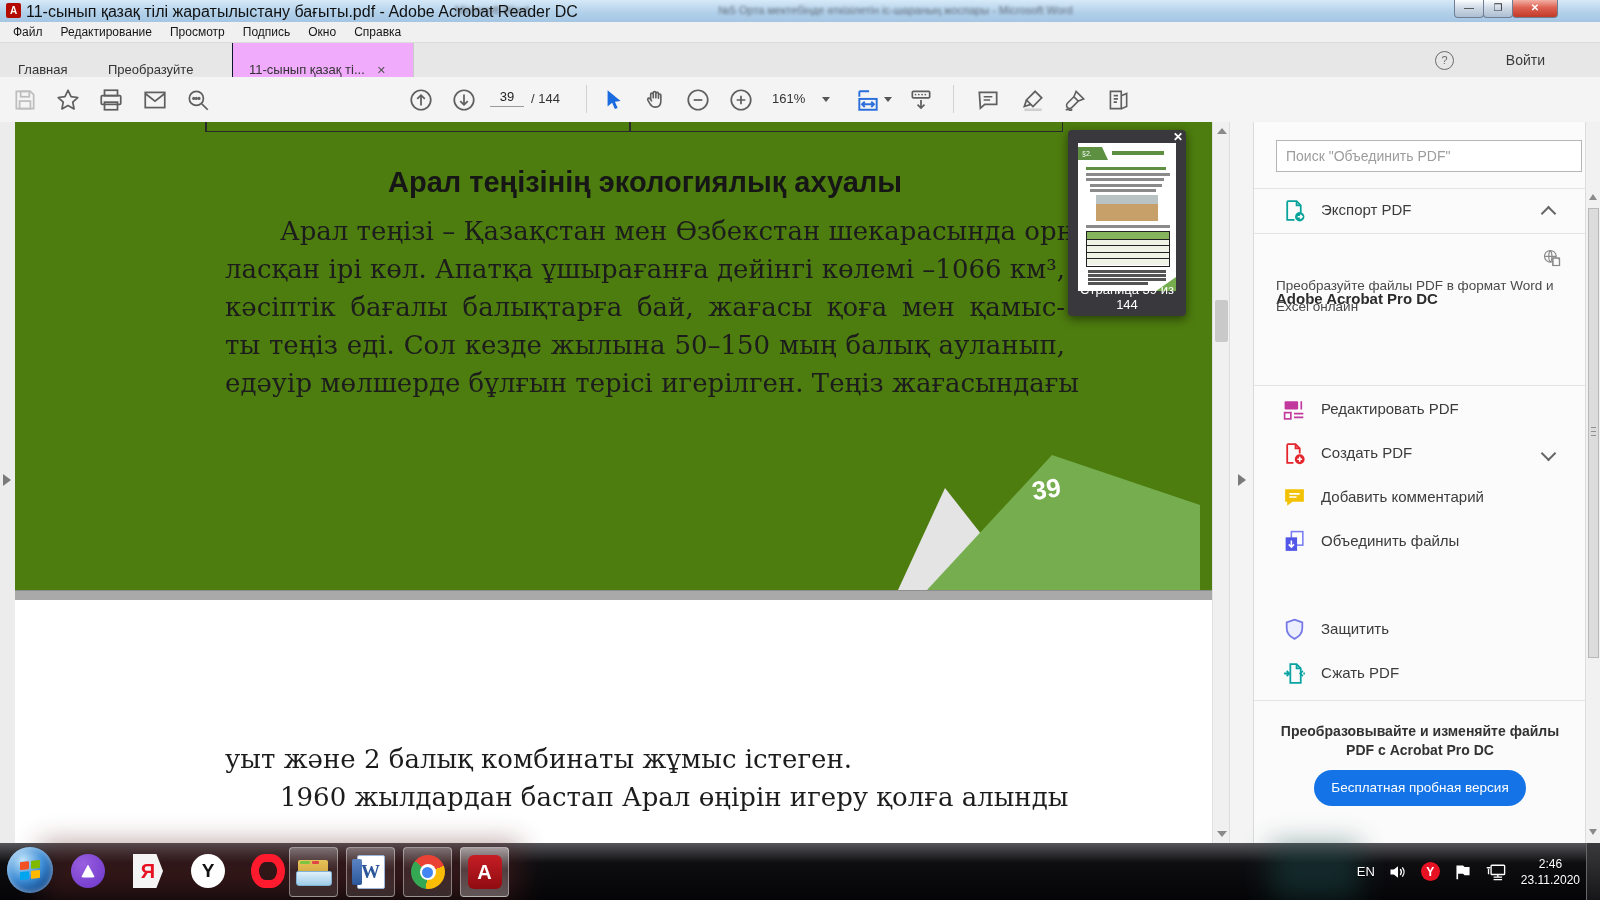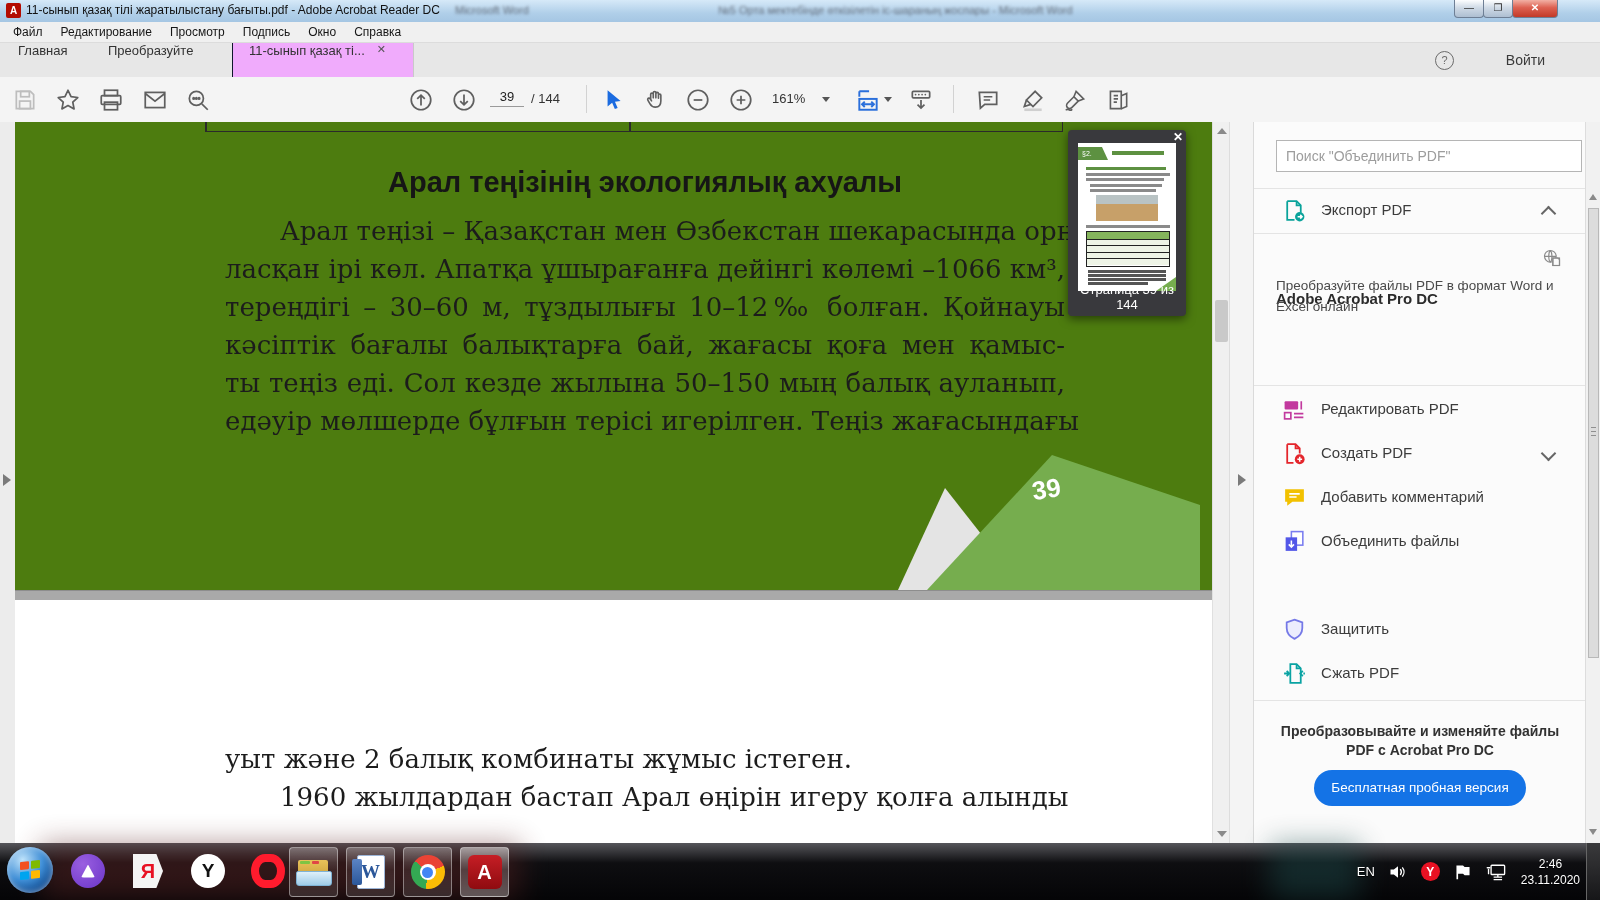--- a/index.html
+++ b/index.html
@@ -3,36 +3,36 @@
 <meta charset="utf-8">
 <style>
   html,body{margin:0;padding:0;background:#222;}
   #screen{position:relative;width:1600px;height:900px;overflow:hidden;
           font-family:"Liberation Sans",sans-serif;background:#ececec;}
   .abs{position:absolute;}
   
   .titlebar{left:0;top:0;width:1600px;height:22px;
     background:linear-gradient(#d6e9f8,#b0cfe9 60%,#a5c6e3);
     border-bottom:1px solid #8aa6c0;overflow:hidden;}
-  .titlebar .apptitle{position:absolute;left:26px;top:3px;font-size:12px;color:#111;white-space:nowrap;}
+  .titlebar .apptitle{position:absolute;left:26px;top:3px;font-size:16px;color:#111;white-space:nowrap;}
   .appicon{position:absolute;left:6px;top:3px;width:15px;height:15px;background:#b30b00;border-radius:2px;
     color:#fff;font-size:10px;font-weight:bold;text-align:center;line-height:15px;}
   .bgwin{position:absolute;top:4px;font-size:11px;color:rgba(50,50,60,.65);filter:blur(1.6px);white-space:nowrap;}
   .winbtns{position:absolute;right:42px;top:0;display:flex;}
   .wbtn{width:28px;height:17px;border:1px solid #6e7f95;border-top:none;
     background:linear-gradient(#fdfeff,#cfdae6 45%,#aebfd2);border-radius:0 0 4px 4px;
     color:#333;font-size:10px;line-height:15px;text-align:center;margin-left:-1px;}
   .wbtn.close{width:44px;background:linear-gradient(#f2b0a4,#dd6151 45%,#c23a28);color:#fff;font-weight:bold;}
   
   .menubar{left:0;top:22px;width:1600px;height:21px;background:#f0f0f0;border-bottom:1px solid #dcdcdc;
     display:flex;align-items:center;padding-left:4px;box-sizing:border-box;}
   .menuitem{font-size:12px;color:#161616;padding:0 9px;}
   
   .tabbar{left:0;top:43px;width:1600px;height:34px;background:#e7e7e7;border-bottom:1px solid #cfcfcf;}
-  .tab{position:absolute;top:0;height:34px;font-size:13px;color:#333;display:flex;align-items:flex-start;padding:0 16px;}
+  .tab{position:absolute;top:0;height:34px;font-size:13px;color:#333;display:flex;align-items:flex-end;padding:0 16px;}
   .tab.active{background:#f0abfc;border-left:1px solid #0f172a;border-right:1px solid #c9c9c9;}
   .tabclose{margin-left:12px;color:#555;font-size:11px;}
   .help-circ{position:absolute;width:17px;height:17px;border:1.5px solid #6b6b6b;border-radius:50%;
     color:#6b6b6b;font-size:11px;text-align:center;line-height:17px;}
   .signin{position:absolute;font-size:14px;color:#3a3a3a;}
   
   .toolbar{left:0;top:77px;width:1600px;height:45px;background:#f4f4f4;border-bottom:1px solid #c9c9c9;}
   .tbicon{position:absolute;top:10px;width:26px;height:26px;}
   .tbdivider{position:absolute;top:8px;width:1px;height:28px;background:#d2d2d2;}
   .pagebox{position:absolute;top:12px;width:34px;text-align:center;font-size:13px;color:#222;
@@ -259,21 +259,20 @@
   <div class="abs page1">
     <div class="tableremnant">
       <div class="tr-v" style="left:0;"></div>
         <div class="tr-v" style="left:424px;"></div>
         <div class="tr-v" style="right:0;"></div>
     </div>
     <div class="docheading">Арал теңізінің экологиялық ахуалы</div>
     <div class="doctext" style="top:90px;">
       <div class="dline indent">Арал теңізі – Қазақстан мен Өзбекстан шекарасында орна-</div>
       <div class="dline">ласқан ірі көл. Апатқа ұшырағанға дейінгі көлемі –1066 км³,</div>
-      <div class="dline">тереңдігі – 30–60 м, тұздылығы 10–12‰ болған. Қойнауы</div>
       <div class="dline">кәсіптік бағалы балықтарға бай, жағасы қоға мен қамыс-</div>
       <div class="dline">ты теңіз еді. Сол кезде жылына 50–150 мың балық ауланып,</div>
       <div class="dline">едәуір мөлшерде бұлғын терісі игерілген. Теңіз жағасындағы</div>
     </div>
     <div style="position:absolute;left:865px;top:326px;width:332px;height:142px;">
       <div class="corner-gray"></div>
       <div class="corner-green"></div>
       <div class="corner-num">39</div>
     </div>
   </div>

